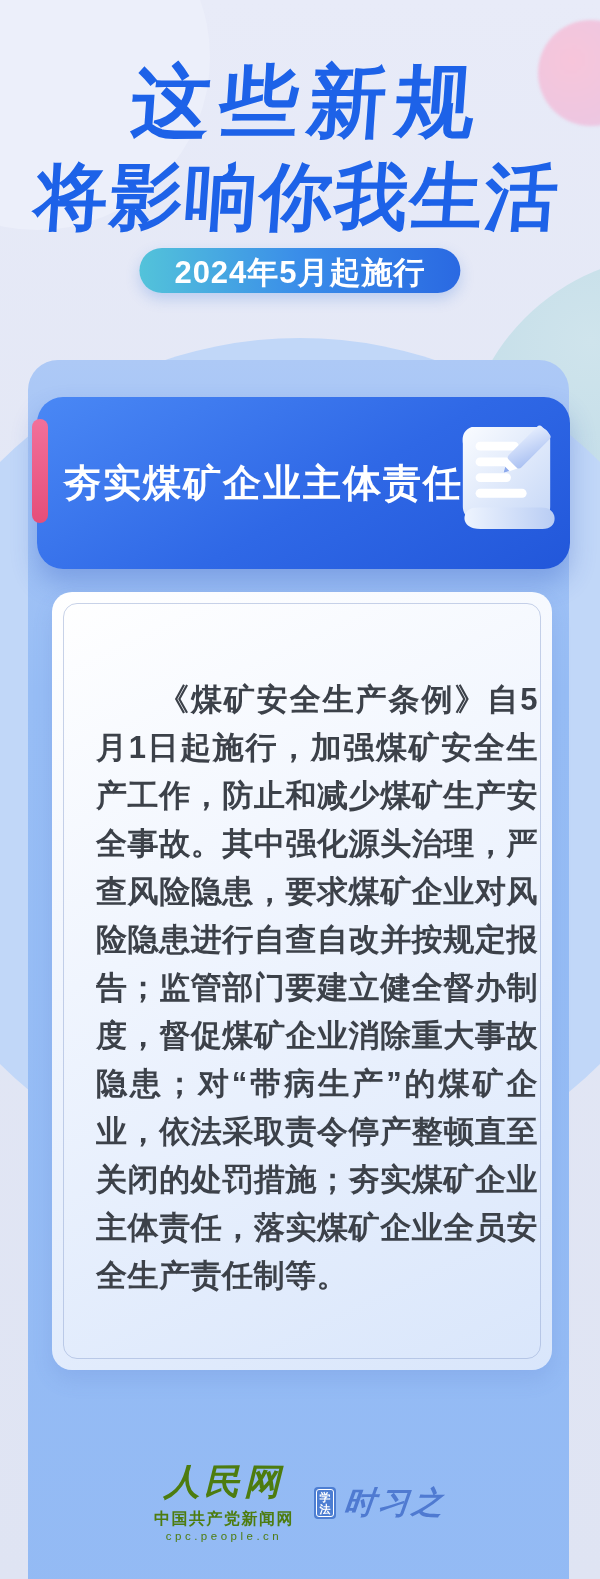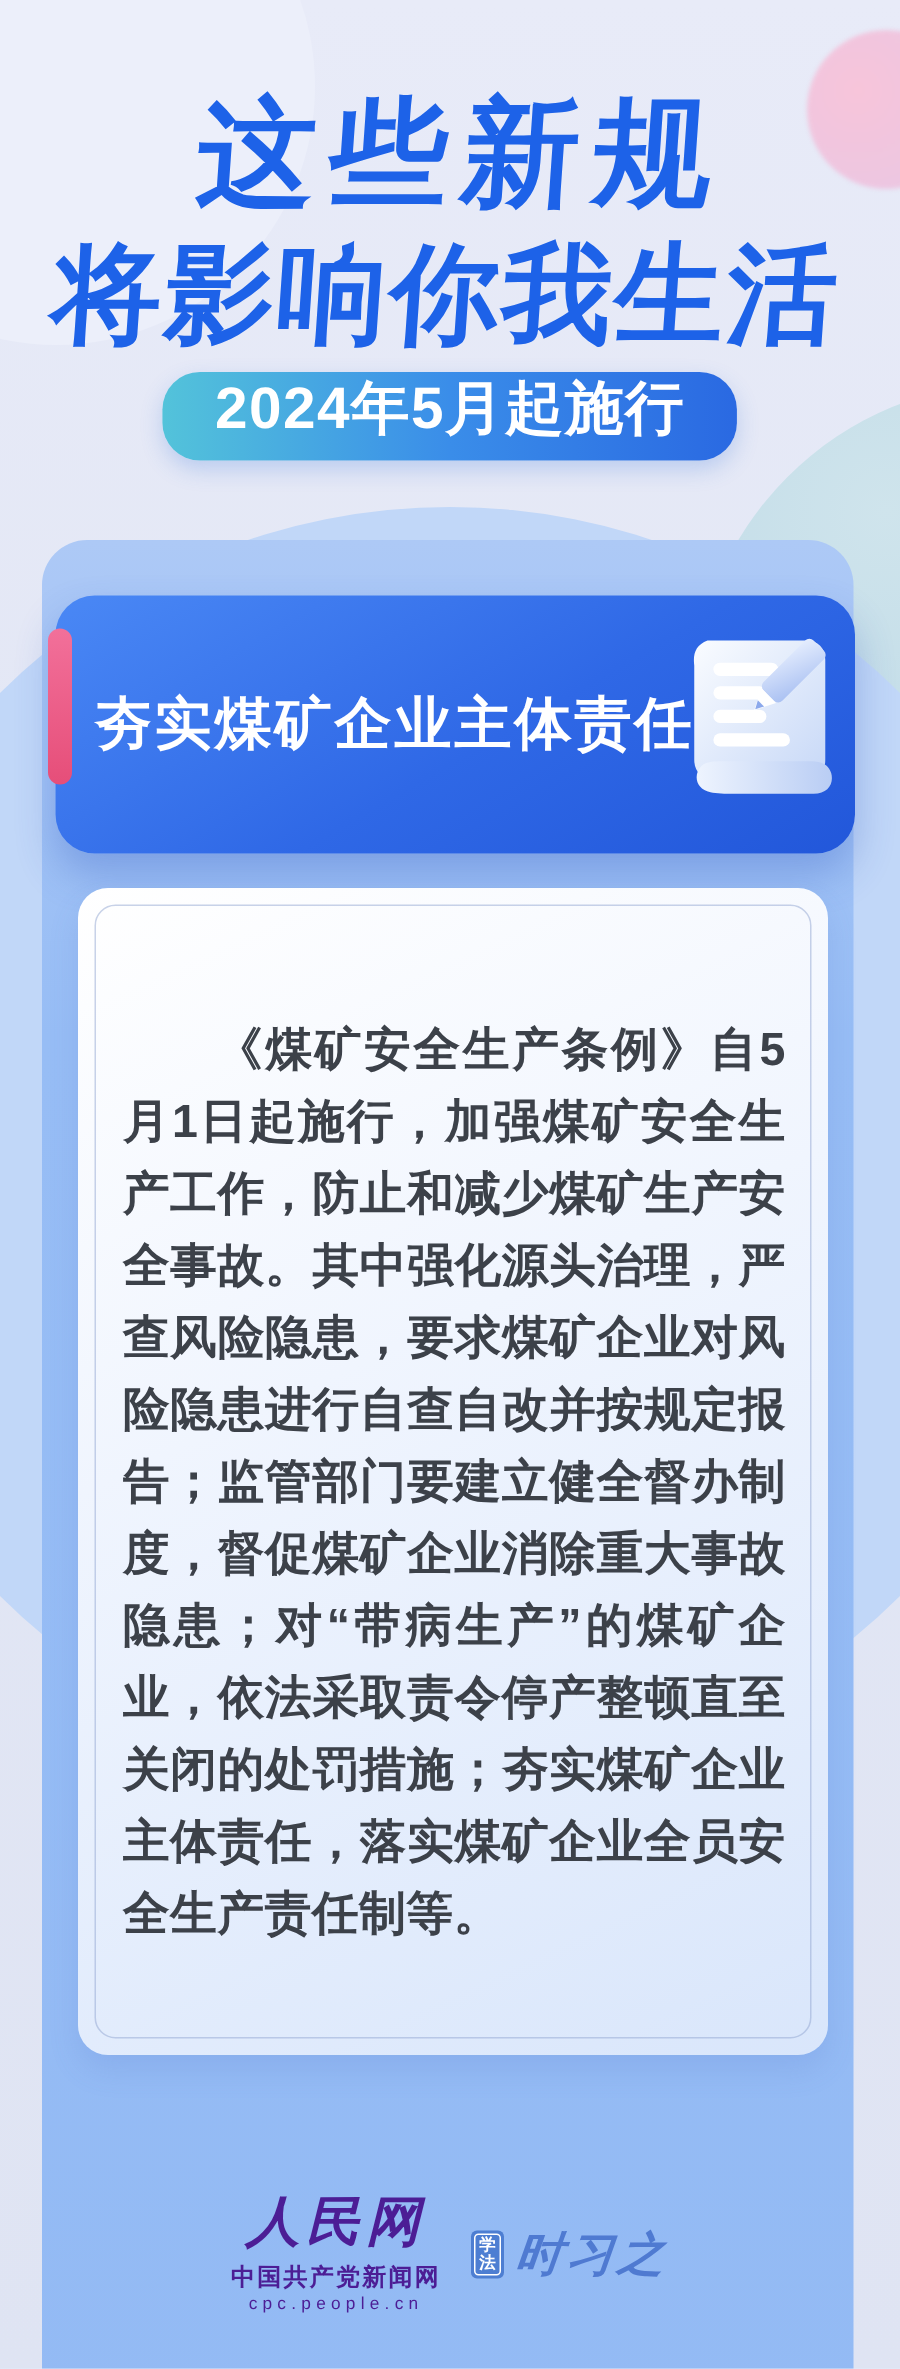--- a/index.html
+++ b/index.html
@@ -17,50 +17,50 @@
   .circle-teal      { left:462px;  top:255px;  width:430px; height:430px;
                       background:radial-gradient(circle at 30% 20%, #cfe4ec 0%, #bcd9e6 55%, #b4d4ea 100%); }
   .circle-bluebig   { left:-125px; top:338px;  width:850px; height:850px; background:#c1d7f8; }
 
   .masthead { position:absolute; left:0; top:52px; width:600px; text-align:center;
               color:#1d62e8; font-weight:900; transform:skewX(-4deg); }
   .title-line1 { font-size:79px; line-height:100px; letter-spacing:9px; padding-left:9px; }
   .title-line2 { font-size:73px; line-height:90px;  letter-spacing:2px; padding-left:2px; }
 
   .date-badge { position:absolute; left:50%; top:248px; transform:translateX(-50%);
-                height:59px; line-height:49px; padding:0 35px; border-radius:25px;
+                height:45px; line-height:49px; padding:0 35px; border-radius:25px;
                 background:linear-gradient(90deg,#53c3da 0%,#3a8de9 50%,#2a69e2 100%);
-                color:#ffffff; font-size:39px; font-weight:800; letter-spacing:1px;
+                color:#ffffff; font-size:31px; font-weight:800; letter-spacing:1px;
                 box-shadow:0 6px 14px rgba(58,120,220,0.25); white-space:nowrap; }
 
   .main-card { position:absolute; left:28px; top:360px; width:541px; height:1316px;
                border-radius:30px;
                background:linear-gradient(180deg,#adc9f6 0%,#97bdf5 25%,#93baf4 100%); }
 
   .banner { position:absolute; left:9px; top:37px; width:533px; height:172px; border-radius:26px;
             background:linear-gradient(150deg,#4a88f5 0%,#2f68e6 55%,#2257da 100%);
             box-shadow:0 14px 26px rgba(43,84,190,0.30); }
   .banner-tab { position:absolute; left:-5px; top:22px; width:16px; height:104px; border-radius:8px;
                 background:linear-gradient(180deg,#f2709a 0%,#e64e79 100%); }
   .banner-title { position:absolute; left:26px; top:50%; transform:translateY(-50%);
                   color:#ffffff; font-size:38px; font-weight:900; letter-spacing:2px; white-space:nowrap; }
   .banner-icon { position:absolute; right:10px; top:25px; width:106px; height:120px; }
 
   .content-card { position:absolute; left:24px; top:232px; width:500px; height:778px; border-radius:20px;
                   background:linear-gradient(155deg,#ffffff 0%,#f0f5fe 40%,#d9e6fb 100%);
                   box-shadow:0 10px 20px rgba(80,115,200,0.16); }
   .content-border { position:absolute; left:11px; top:11px; right:11px; bottom:11px;
                     border:1px solid rgba(145,165,210,0.5); border-radius:14px; pointer-events:none; }
-  .body-text { position:absolute; left:30px; top:84px; width:442px;
+  .body-text { position:absolute; left:44px; top:84px; width:442px;
                font-size:31px; line-height:48px; letter-spacing:0.5px;
                color:#3c4149; font-weight:600; text-align:justify; text-indent:2em; }
 
   .footer { position:absolute; left:0; top:1462px; width:600px;
             display:flex; justify-content:center; align-items:center; gap:20px; }
-  .people-logo { text-align:center; color:#4c1d95; }
+  .people-logo { text-align:center; color:#4d7c0f; }
   .people-script { font-family:"DejaVu Serif","Liberation Serif",serif; font-style:italic;
                    font-weight:700; font-size:36px; line-height:38px; letter-spacing:4px; }
   .people-name { font-size:16px; font-weight:800; letter-spacing:1.5px; line-height:19px; margin-top:9px; }
   .people-url  { font-size:11.5px; font-weight:400; letter-spacing:3.5px; line-height:14px; margin-top:1px; }
   .xuefa-group { display:flex; align-items:center; gap:8px; }
   .xuefa-badge { width:22px; height:32px; background:#4d7ed2; border-radius:4px;
                  display:flex; align-items:center; justify-content:center; }
   .xuefa-inner { width:18px; height:28px; border:1px solid #ffffff; border-radius:3px;
                  display:flex; flex-direction:column; align-items:center; justify-content:center;
                  color:#ffffff; font-size:11px; font-weight:800; line-height:12px; }

